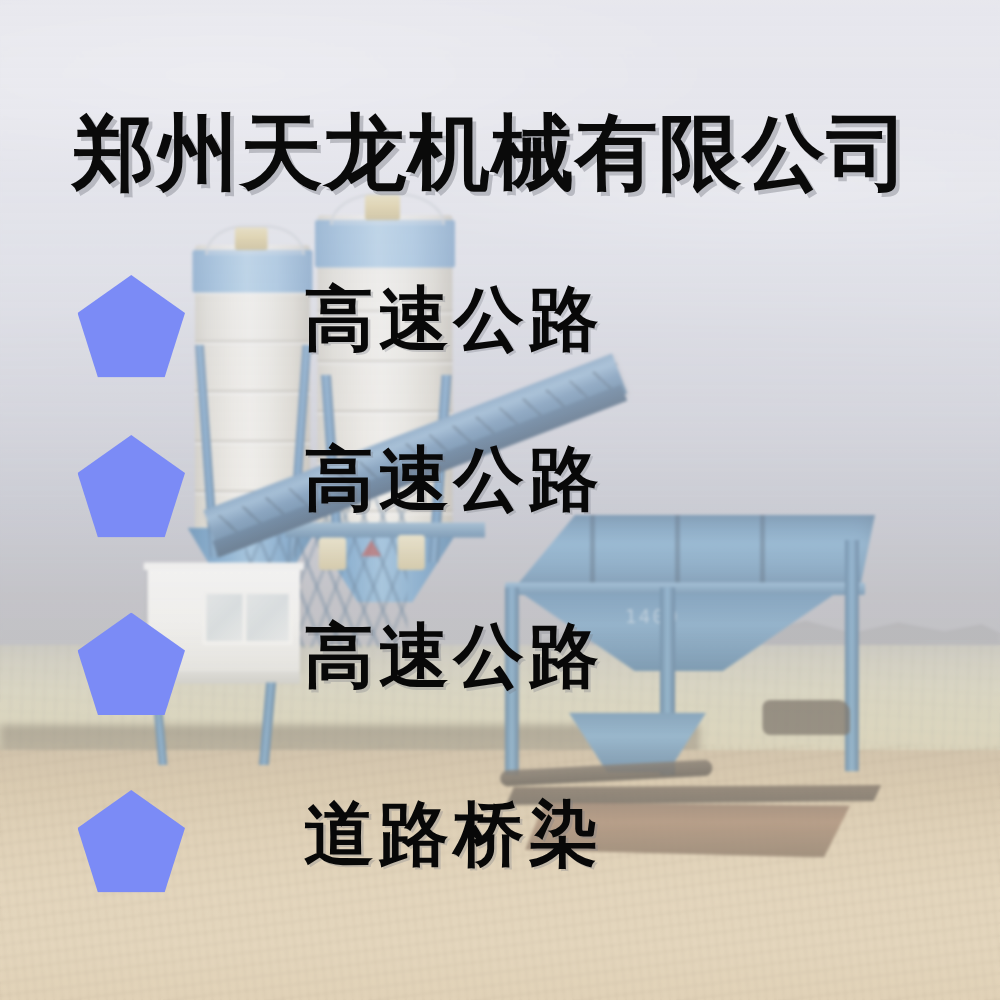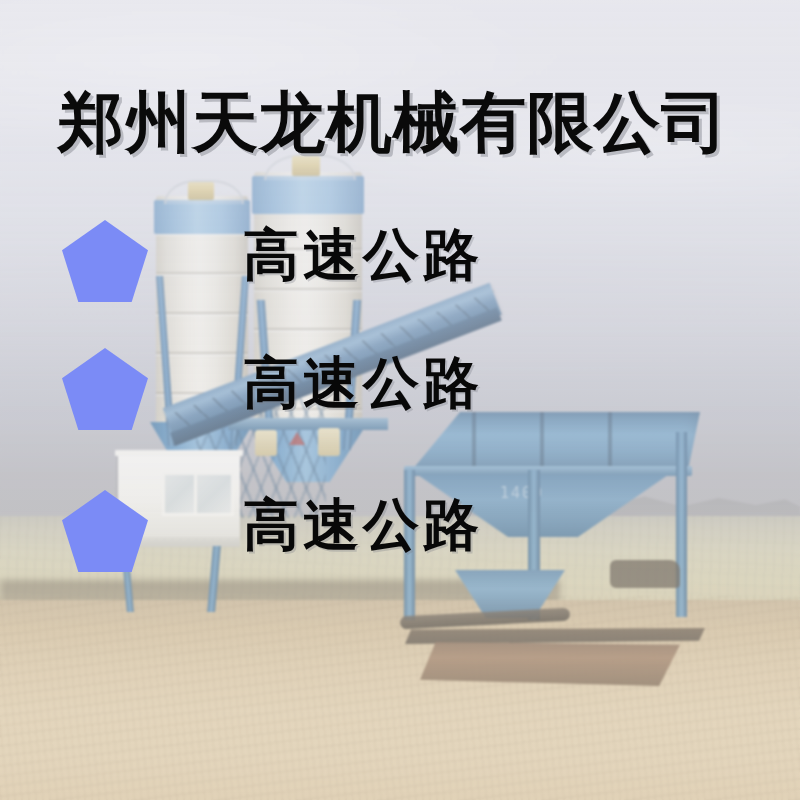--- a/index.html
+++ b/index.html
@@ -509,14 +509,18 @@
   <div class="feature" style="top:340px;">
     <div class="pent"></div>
     <div class="flabel">高速公路</div>
   </div>
 
   <div class="feature" style="top:482px;">
     <div class="pent"></div>
     <div class="flabel">高速公路</div>
   </div>
 
+  <div class="feature" style="top:624px;">
+    <div class="pent"></div>
+    <div class="flabel">道路桥染</div>
+  </div>
 
 </div>
 
 </body></html>

